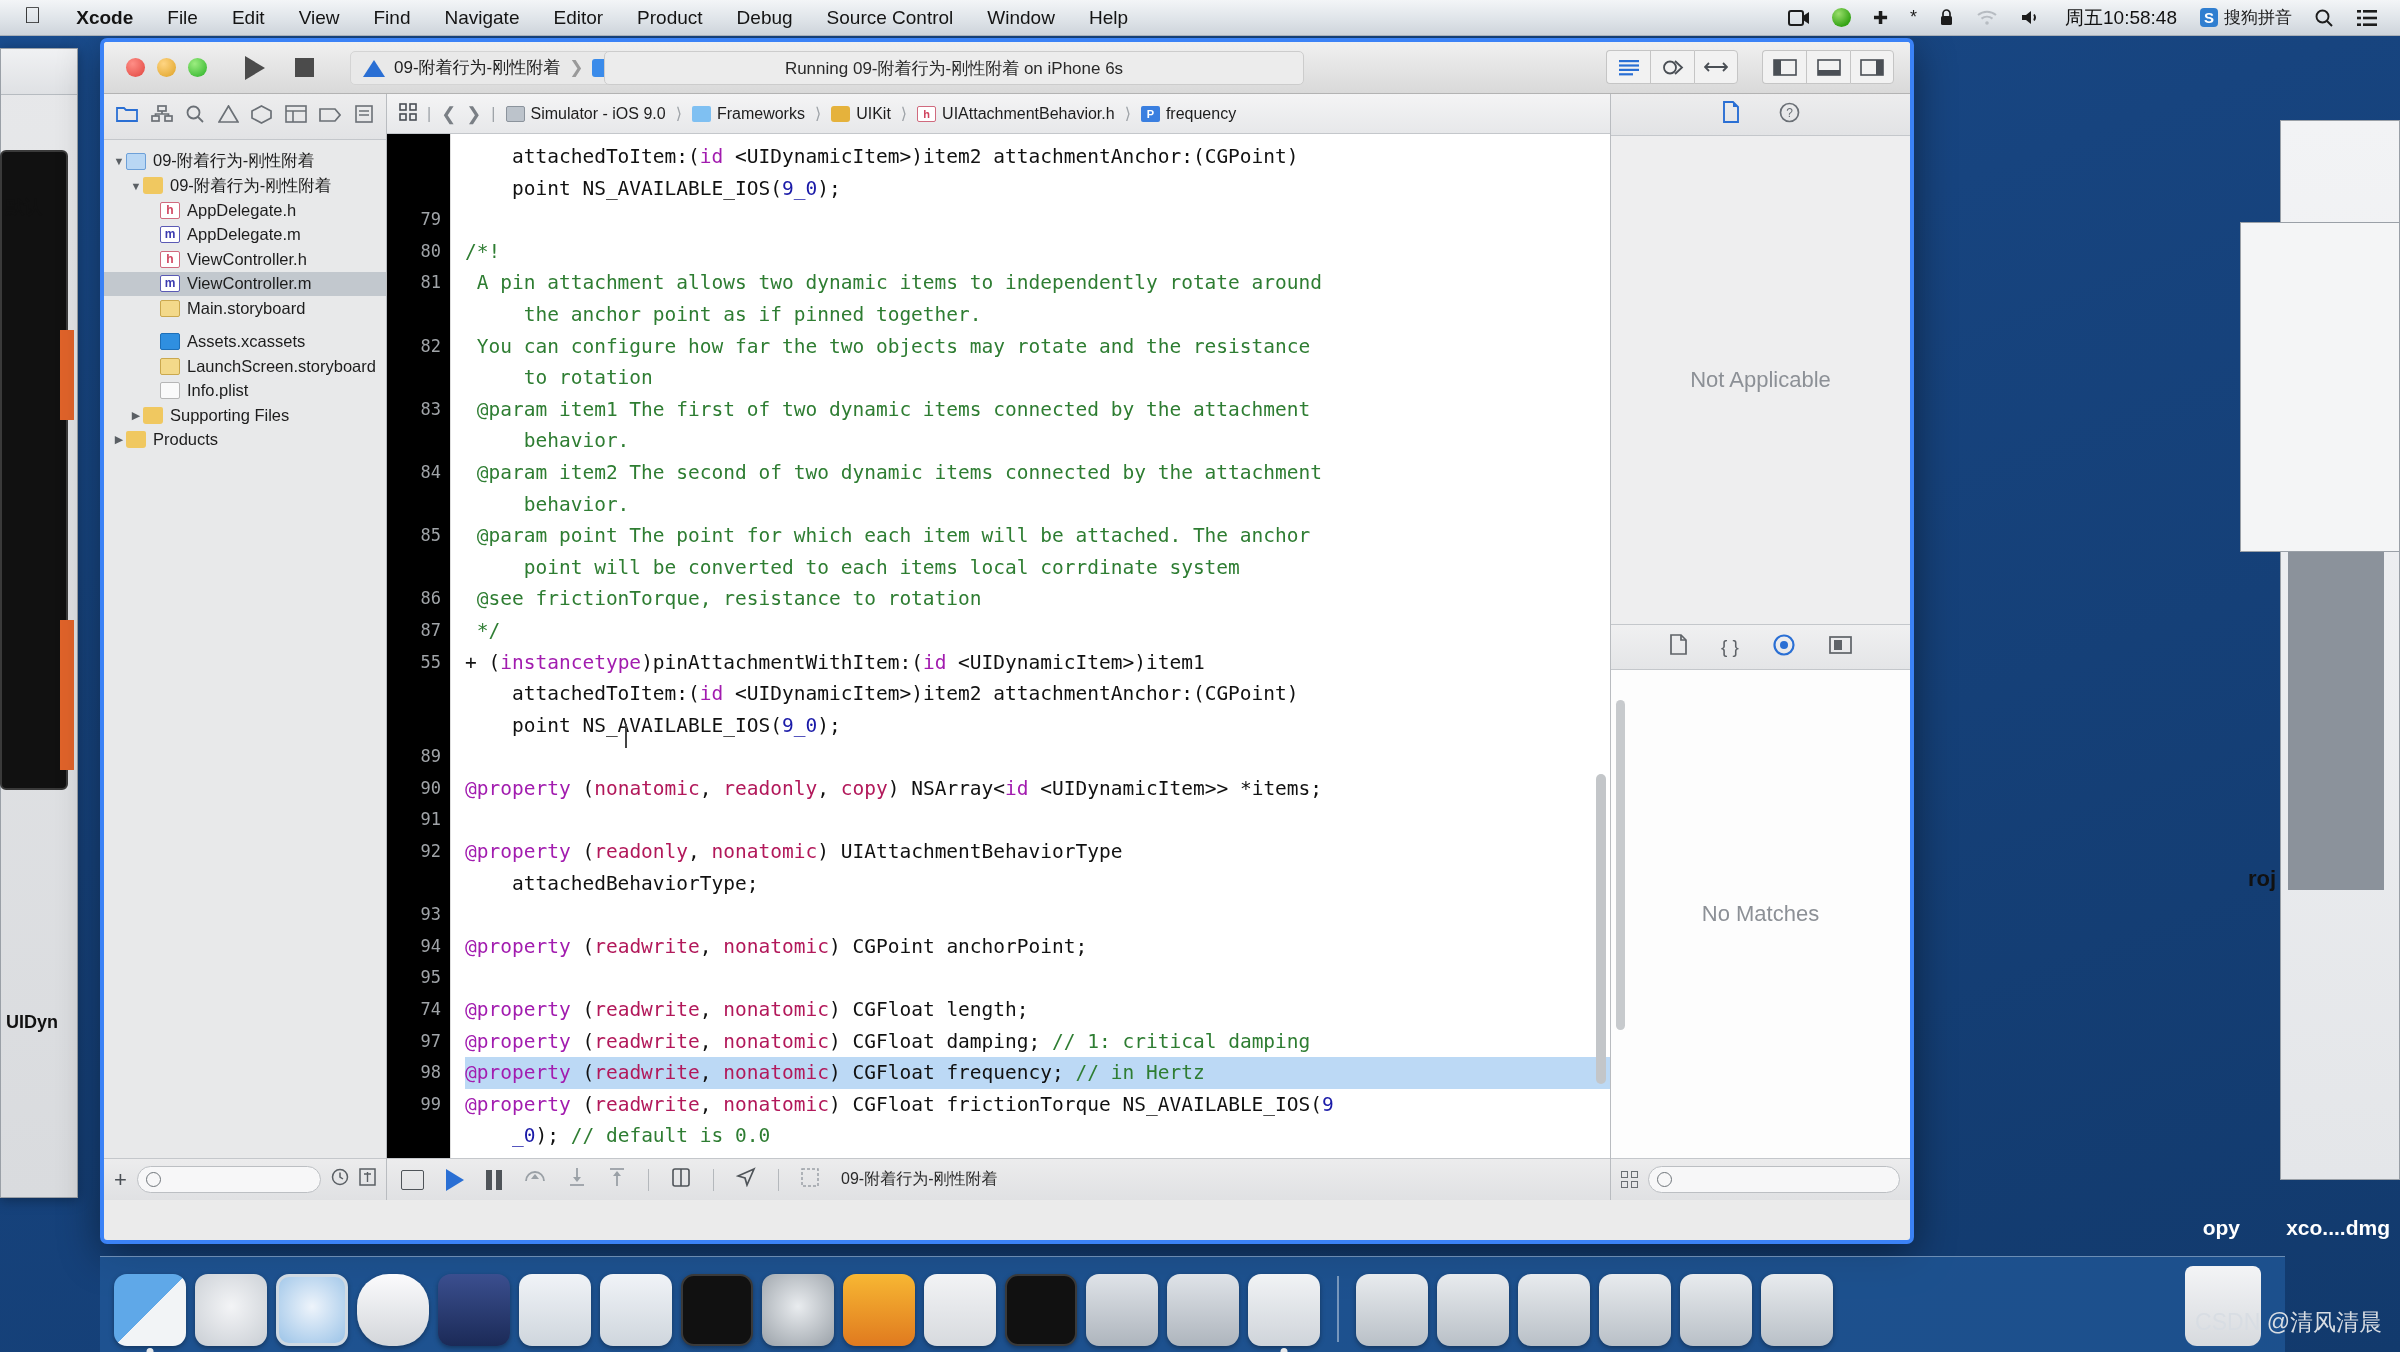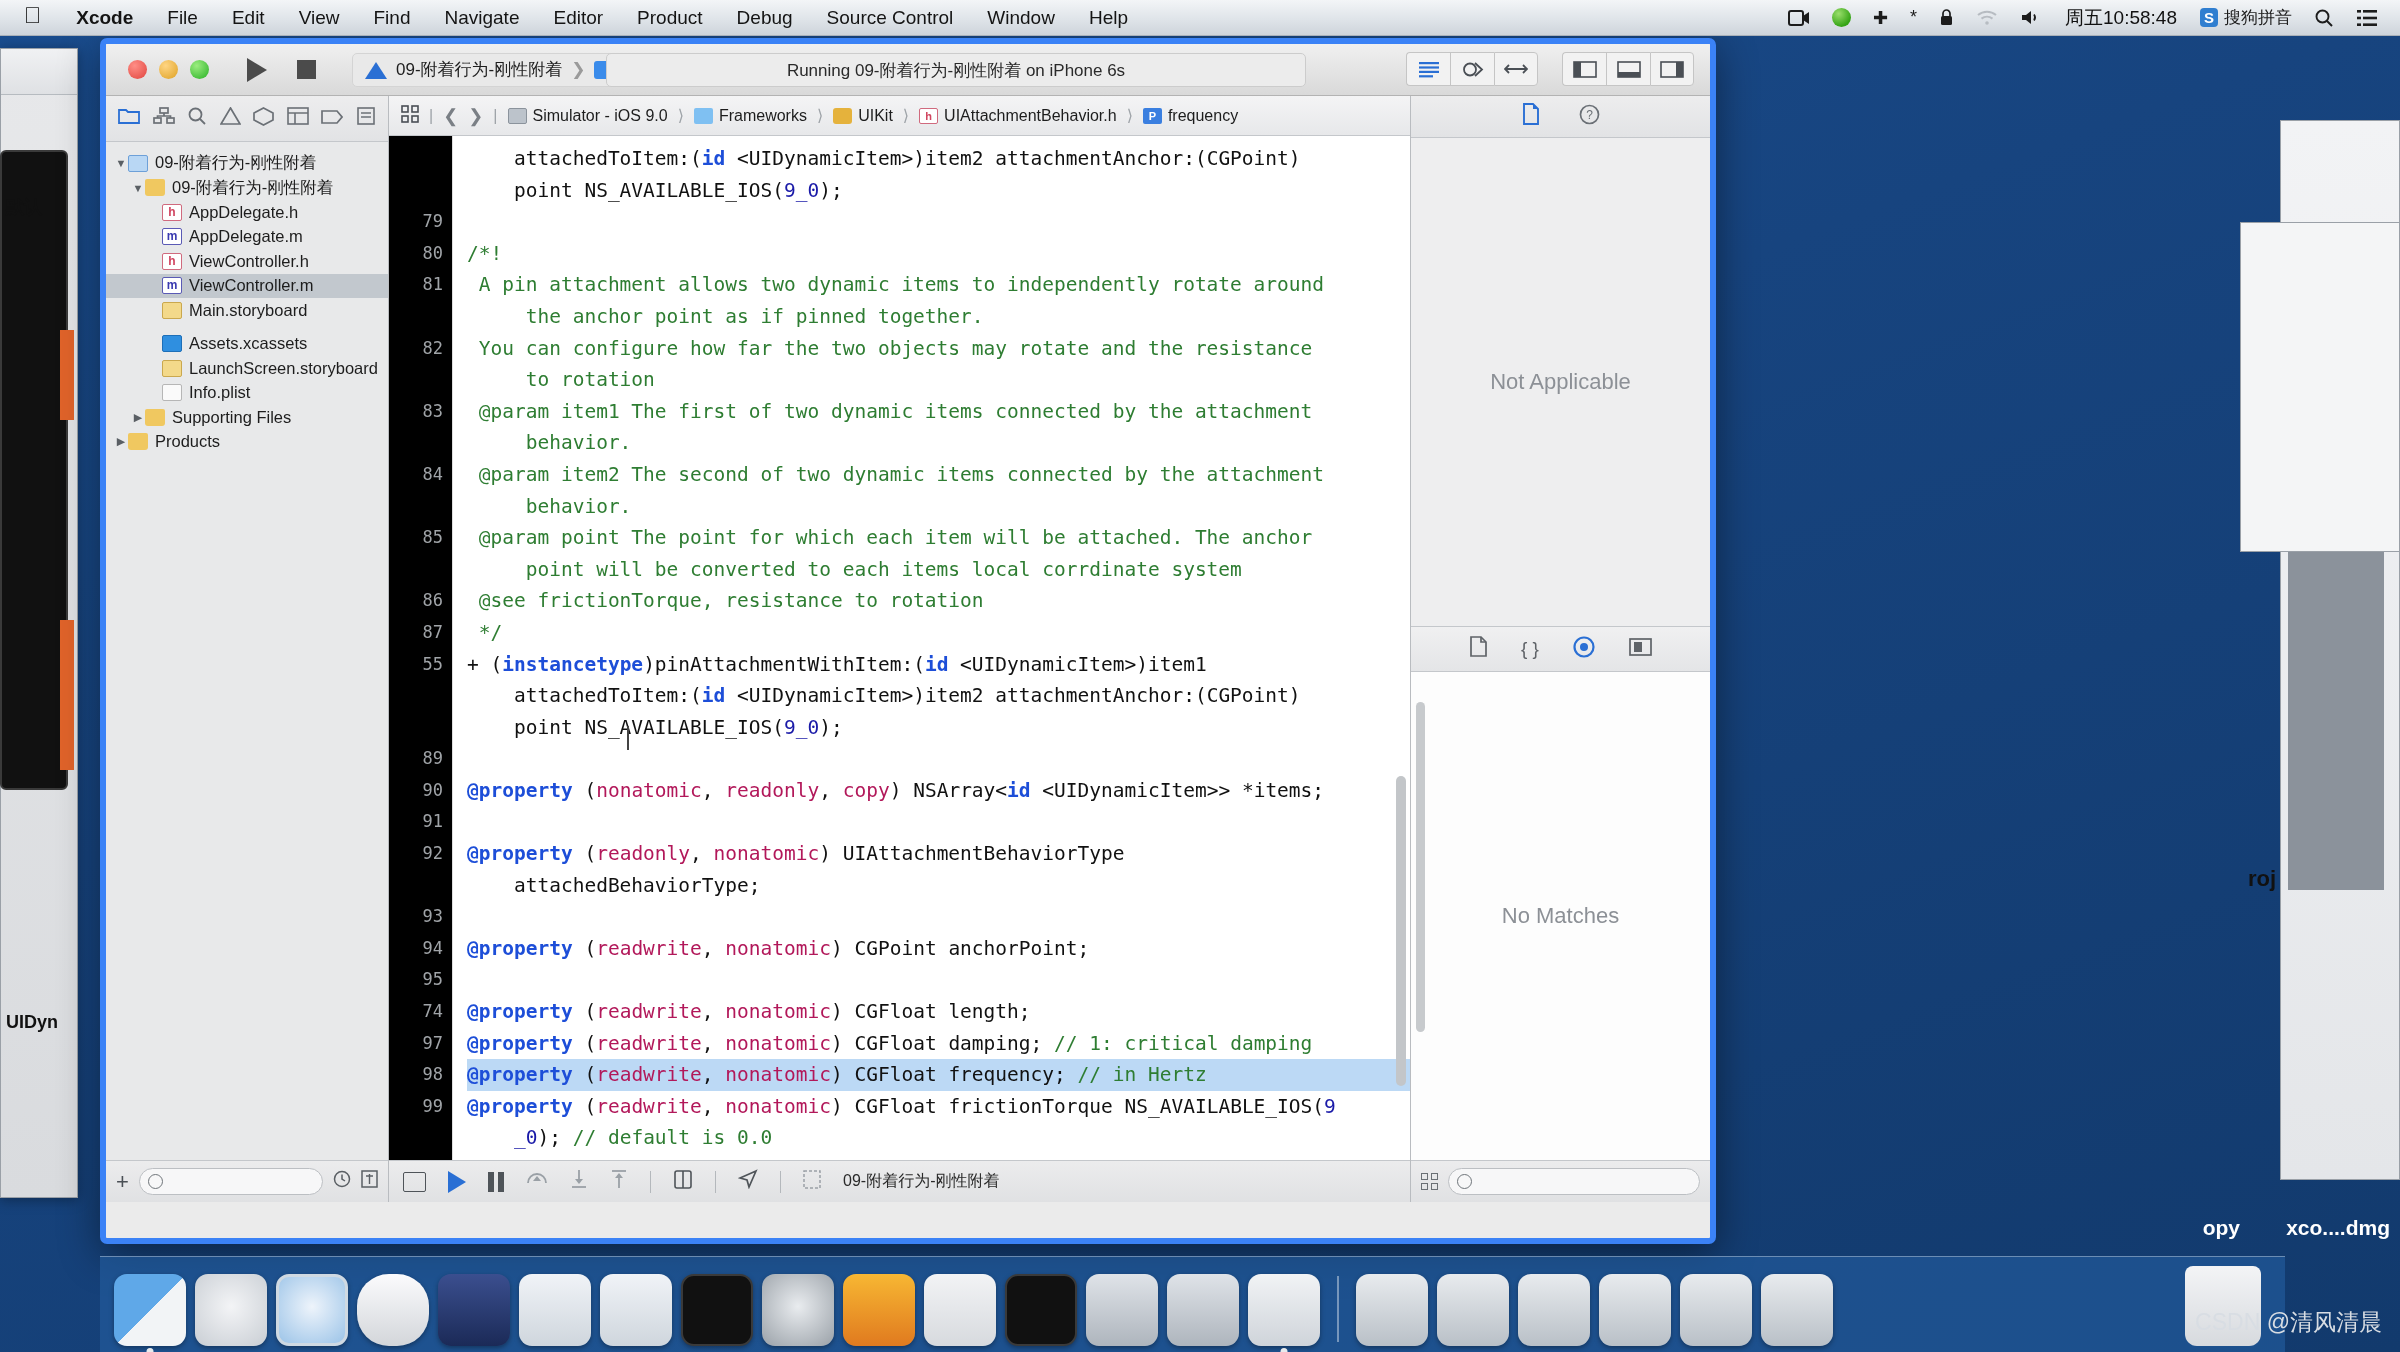--- a/index.html
+++ b/index.html
@@ -73,22 +73,22 @@
     position:absolute; right:16px; top:240px; width:96px; height:650px;
     background:#8b929b;
   }
   .bg-label {
     position:absolute; color:#111; font-size:22px; font-weight:bold;
   }
   .dsk-txt { position:absolute; color:#fff; font-size:21px; font-weight:bold; }
 
   
   .xwin {
-    position:absolute; left:100px; top:38px; width:1616px; height:1206px;
-    background:#ebebeb; border:6px solid #3b82f6; border-radius:7px;
+    position:absolute; left:100px; top:38px; width:1814px; height:1206px;
+    background:#ebebeb; border:4px solid #3b82f6; border-radius:7px;
     box-shadow: 0 10px 40px rgba(0,0,0,.45);
     overflow:hidden; z-index:40;
   }
   .xtitlebar {
     height:52px; background:linear-gradient(180deg,#f0f0f0,#d9d9d9);
     border-bottom:1px solid #b3b3b3; display:flex; align-items:center; padding:0 14px;
     position:relative;
   }
   .traffic { display:flex; gap:12px; align-items:center; margin-left:8px; }
   .tl { width:19px;height:19px;border-radius:50%; }
@@ -201,21 +201,21 @@
     font-family:"DejaVu Sans Mono", monospace; font-size:17px; color:#a0a4a8;
     flex:none;
   }
   .gutter div { height:31.6px; line-height:31.6px; }
   .code {
     flex:1; padding:7px 0 0 14px; font-family:"DejaVu Sans Mono", monospace;
     font-size:19.5px; line-height:31.6px; color:#111; white-space:pre; overflow:hidden;
   }
   .code .ln { height:31.6px; }
   .cmt { color:#2e7d32; }
-  .kw  { color:#1d4ed8;font-weight:bold; }
+  .kw  { color:#a21caf; }
   .kw2 { color:#b2185a; }
   .num { color:#1a1aa8; }
   .hl { background:#bcd9f5; display:block; }
   .caret { position:absolute; left:238px; top:590px; width:2px; height:24px; background:#444; }
 
   .vscroll {
     position:absolute; right:4px; top:640px; width:10px; height:310px;
     background:#c3c6c9; border-radius:5px;
   }
 

